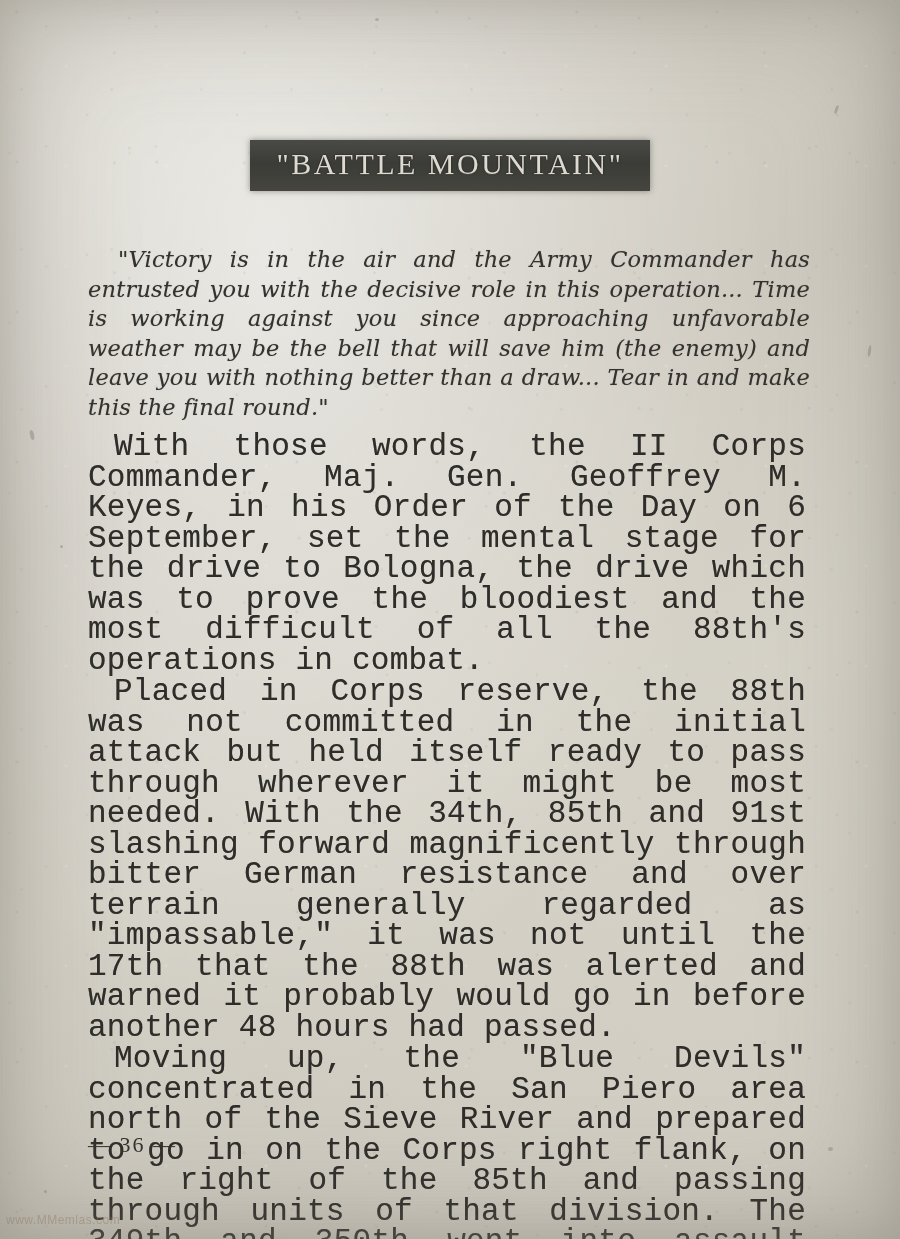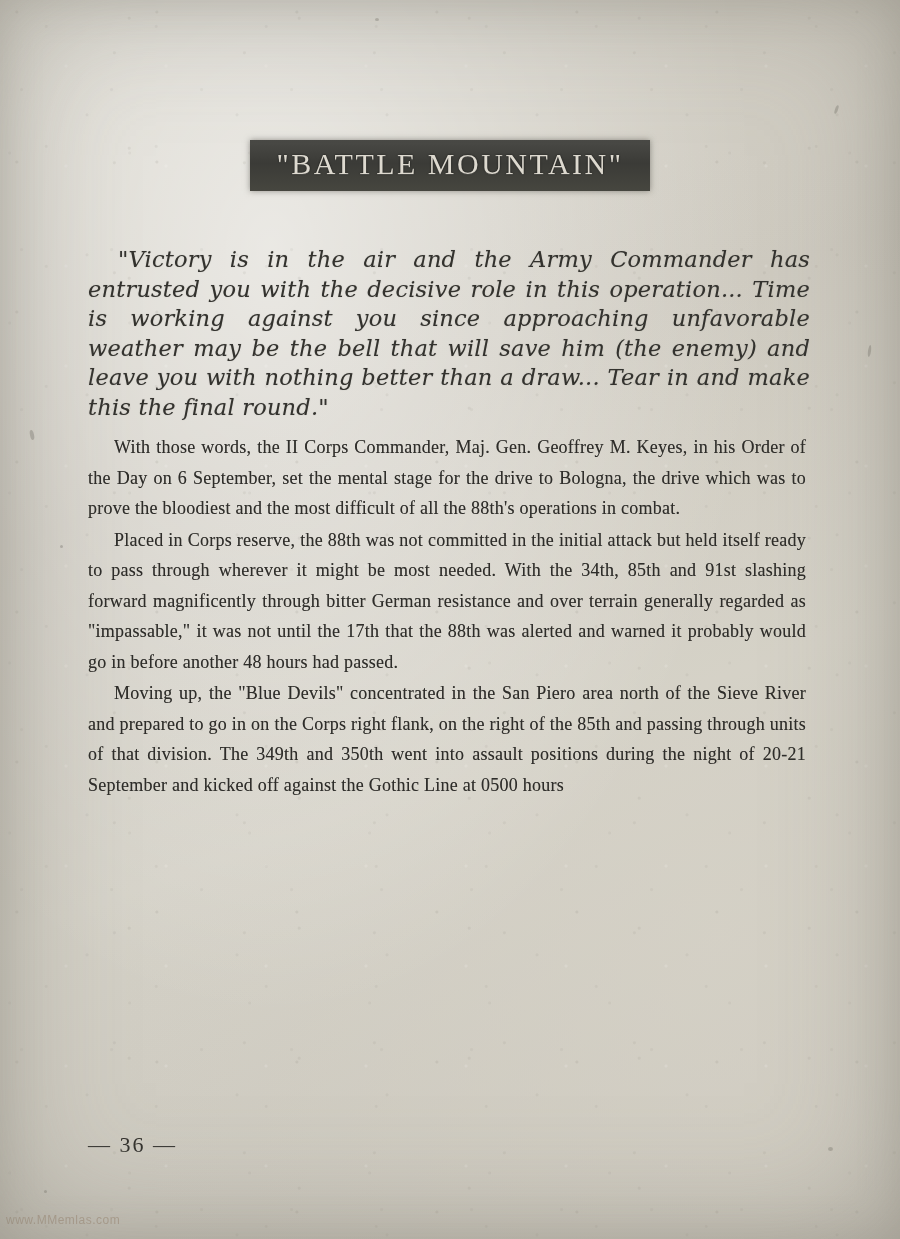--- a/index.html
+++ b/index.html
@@ -85,22 +85,22 @@
     font-size: 22.5px;
     line-height: 29.5px;
     color: #33322e;
     text-align: justify;
     text-indent: 30px;
     margin: 0 0 10px 0;
     letter-spacing: .2px;
     text-shadow: 0 0 1px rgba(70,68,62,.35);
   }
   p.para {
-    font-family: Liberation Serif, serif;
-    font-size: 18px;
+    font-family: Liberation Mono, monospace;
+    font-size: 31px;
     line-height: 30.5px;
     color: #2e2d2a;
     text-align: justify;
     text-indent: 26px;
     margin: 0 4px 1px 0;
     letter-spacing: .25px;
     text-shadow: 0 0 .6px rgba(60,58,52,.45);
   }
   p.para:last-child { margin-bottom: 0; }
 

